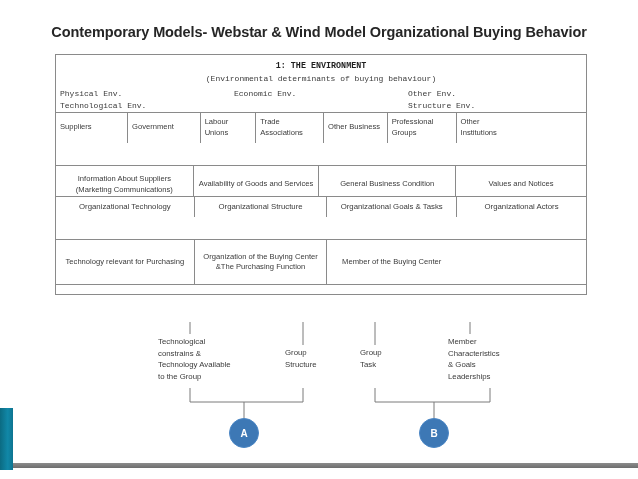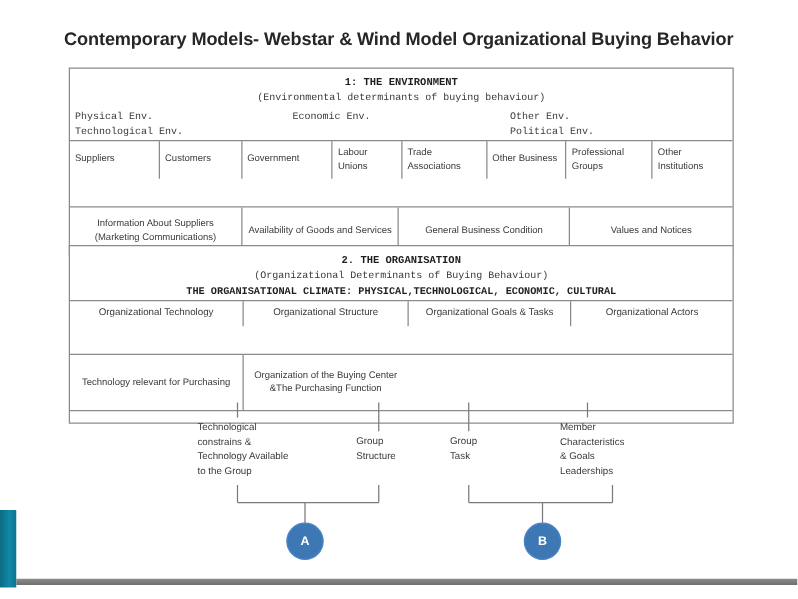--- a/index.html
+++ b/index.html
@@ -190,28 +190,27 @@
     <div class="env-row">
       <div class="env-col">
         <div>Physical Env.</div>
         <div>Technological Env.</div>
       </div>
       <div class="env-col">
         <div>Economic Env.</div>
       </div>
       <div class="env-col">
         <div>Other Env.</div>
-        <div>Political Env.</div>
+        <div>Structure Env.</div>
       </div>
     </div>
   </div>
 
   <div class="band" id="env-entities">
     <div class="cell left" style="width:13.4%">Suppliers</div>
-    <div class="cell left" style="width:12.4%">Customers</div>
     <div class="cell left" style="width:13.7%">Government</div>
     <div class="cell left" style="width:10.5%">Labour
 Unions</div>
     <div class="cell left" style="width:12.8%">Trade
 Associations</div>
     <div class="cell left" style="width:12.0%">Other
 Business</div>
     <div class="cell left" style="width:13.0%">Professional
 Groups</div>
     <div class="cell left" style="width:12.2%">Other
@@ -227,39 +226,35 @@
     <div class="cell center" style="width:25.8%">General
 Business
 Condition</div>
     <div class="cell center" style="width:24.7%">Values
 and Notices</div>
   </div>
 </div>
 
 <div class="model-box" id="box-organisation">
 
-  <div class="hdr">
-    <div class="h-main">2. THE ORGANISATION</div>
-    <div class="h-sub">(Organizational Determinants of Buying Behaviour)</div>
-    <div class="h-strong">THE ORGANISATIONAL CLIMATE: PHYSICAL,TECHNOLOGICAL,  ECONOMIC,  CULTURAL</div>
-  </div>
 
   <div class="band" id="org-headings">
     <div class="cell center" style="width:26.0%">Organizational Technology</div>
     <div class="cell center" style="width:25.0%">Organizational Structure</div>
     <div class="cell center" style="width:24.5%">Organizational Goals &amp; Tasks</div>
     <div class="cell center" style="width:24.5%">Organizational Actors</div>
   </div>
 
   <div class="band" id="org-details">
     <div class="cell center" style="width:26.0%">Technology relevant for
 Purchasing</div>
     <div class="cell center" style="width:25.0%">Organization of the Buying
 Center &amp;The Purchasing
 Function</div>
+    <div class="cell center" style="width:24.5%">Member of the Buying Center</div>
   </div>
 
   <div id="org-spacer"></div>
 </div>
 
 <svg id="connector-layer" viewBox="0 0 638 479" width="638" height="479">
   <g stroke="#7a7a7a" stroke-width="1" fill="none">
 
     <line x1="190" y1="322" x2="190" y2="334"></line>
     <line x1="303" y1="322" x2="303" y2="345"></line>

